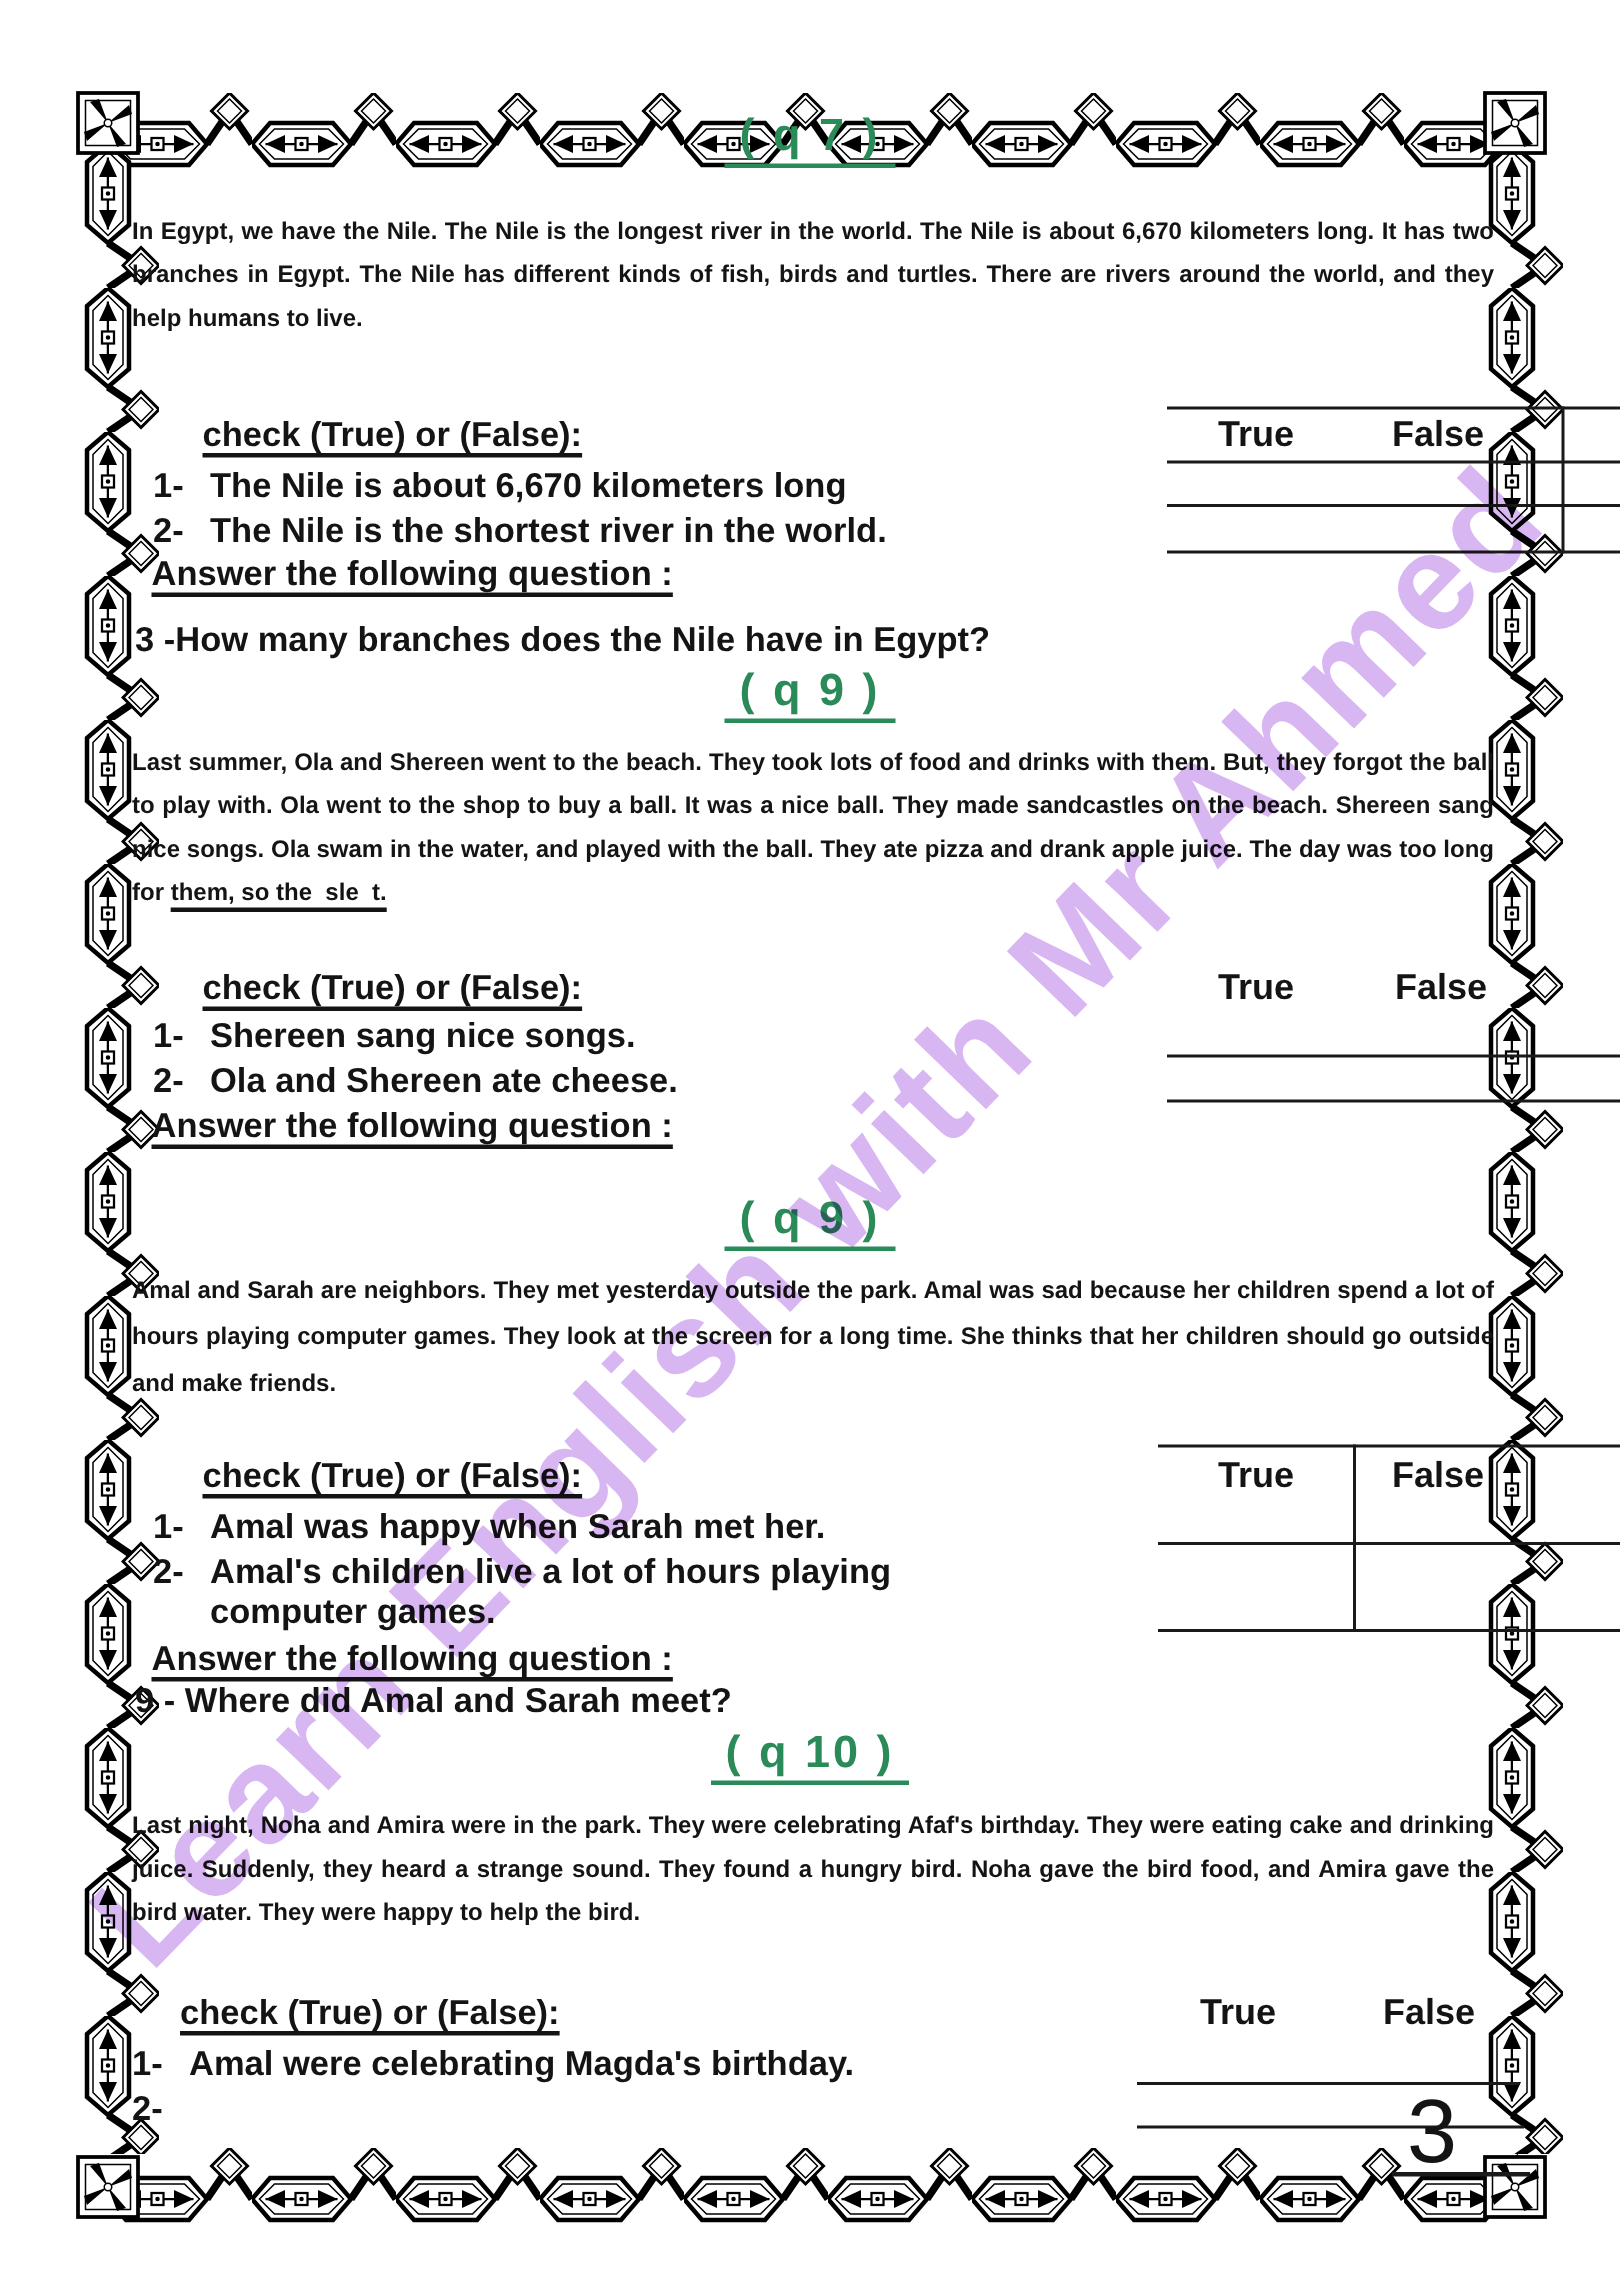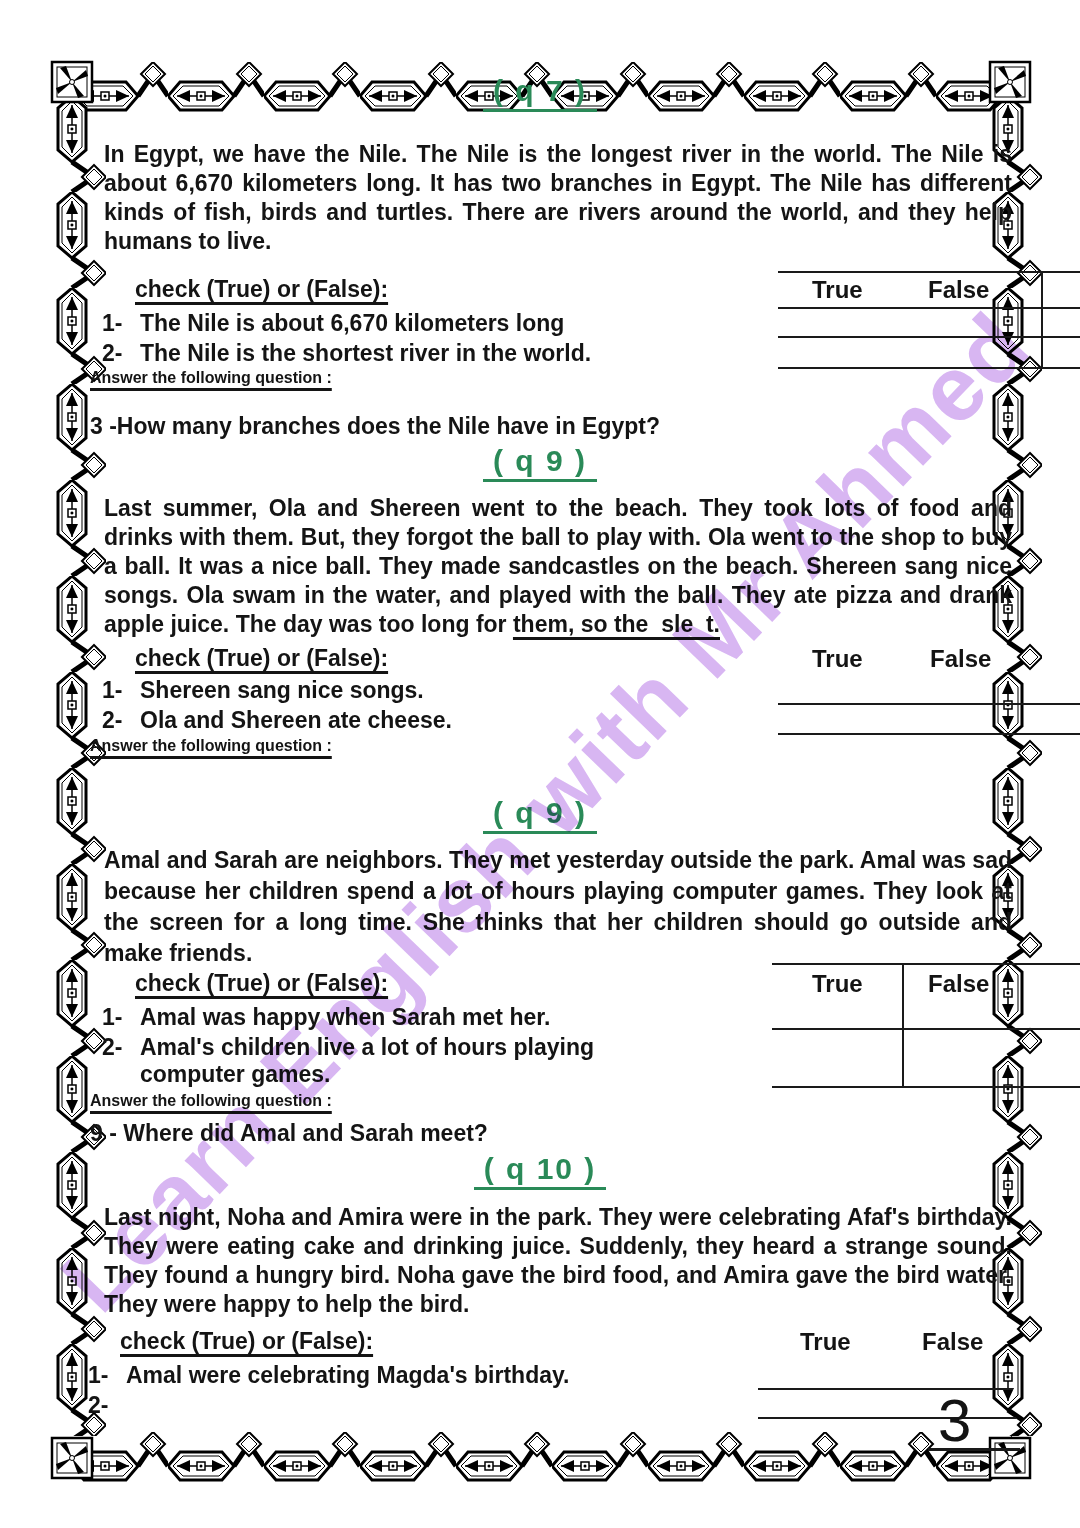--- a/index.html
+++ b/index.html
@@ -10,33 +10,33 @@
   
   .border-strip { position:absolute; z-index:10; }
   .corner { position:absolute; z-index:11; }
   
   .qtitle { position:absolute; left:0; width:1080px; text-align:center; z-index:20;text-decoration:underline; }
   .qtitle span {
     display:inline-block; color:#2a8a58; font-size:30px; font-weight:bold;
     border-bottom:3px solid #2a8a58; padding:0 10px 1px 10px; letter-spacing:2px;
   }
   .passage {
-    position:absolute; left:104px; width:908px; z-index:20;
-    font-size:23px; font-weight:bold; text-align:justify; line-height:29px;
+    position:absolute; left:88px; width:908px; z-index:20;
+    font-size:16px; font-weight:bold; text-align:justify; line-height:29px;
   }
   .u { text-decoration:underline; text-decoration-thickness:2.5px; text-underline-offset:5px; }
   .check-label {
     position:absolute; z-index:20; font-size:23px; font-weight:bold;
     text-decoration:underline; text-decoration-thickness:2.5px; text-underline-offset:5px;
   }
   .tf { position:absolute; z-index:20; font-size:24px; font-weight:bold; }
   .item { position:absolute; z-index:20; display:flex; font-size:23px; font-weight:bold; }
   .item .inum { width:38px; flex:0 0 auto; }
   .answer-label {
-    position:absolute; left:90px; z-index:20; font-size:16px; font-weight:bold;
+    position:absolute; left:101px; z-index:20; font-size:23px; font-weight:bold;
     text-decoration:underline; text-decoration-thickness:2.5px; text-underline-offset:5px;
   }
   .q3 { position:absolute; left:90px; z-index:20; font-size:23px; font-weight:bold; }
   .hline { position:absolute; height:2px; background:#1a1a1a; z-index:15; }
   .vline { position:absolute; width:2px; background:#1a1a1a; z-index:15; }
   .pagenum { position:absolute; left:938px; top:1386px; z-index:20; font-size:60px; font-weight:normal; }
   .watermark {
     position:absolute; left:545px; top:812px; z-index:40;
     transform:translate(-50%,-50%) rotate(-46deg);
     font-size:92px; font-weight:bold; white-space:nowrap;

